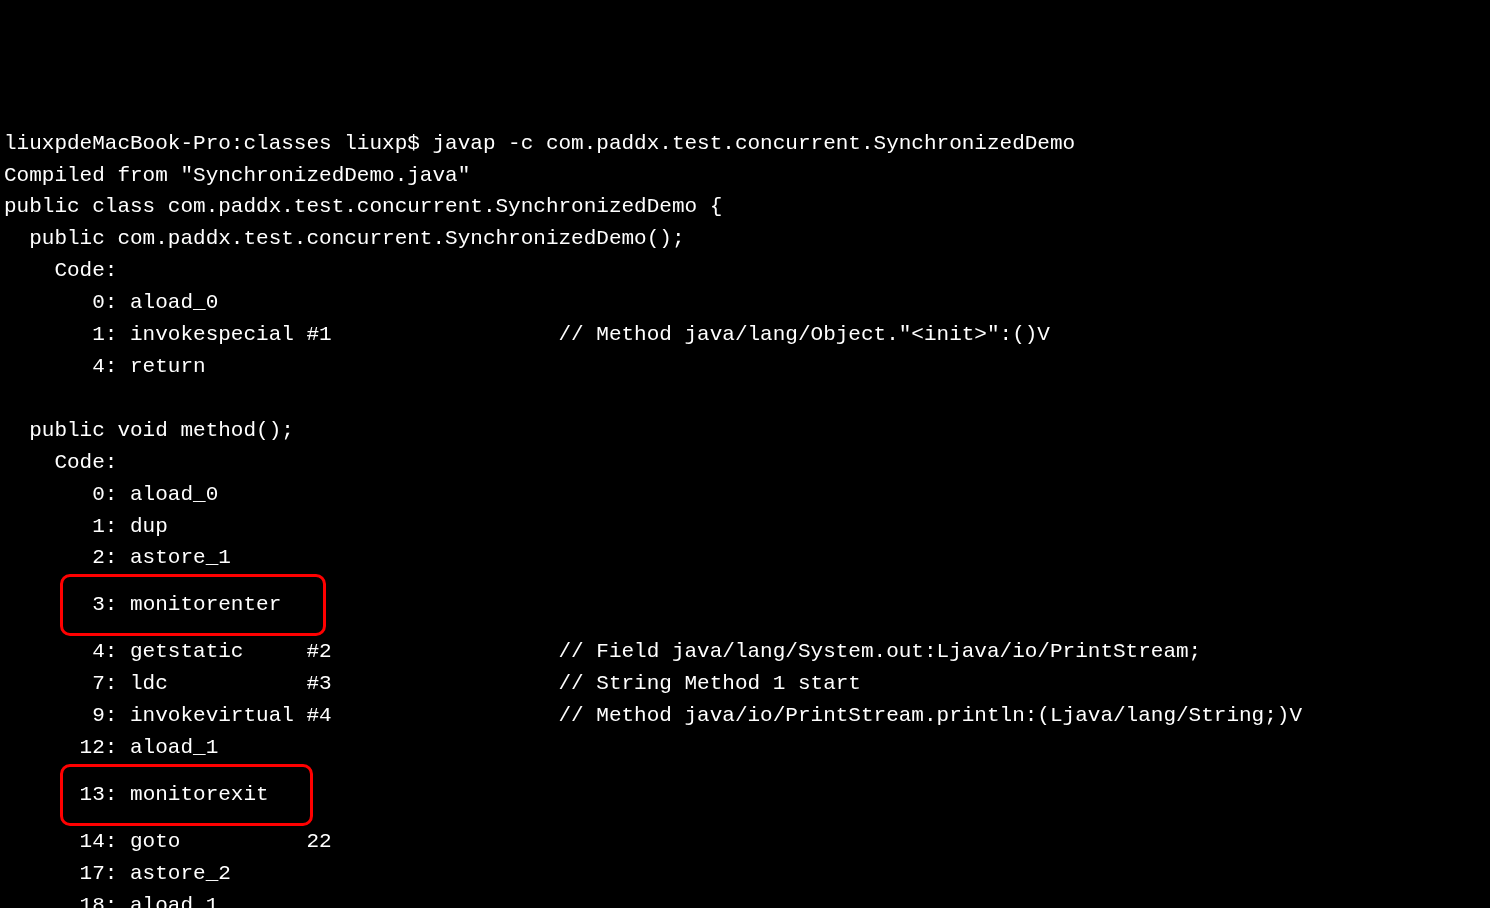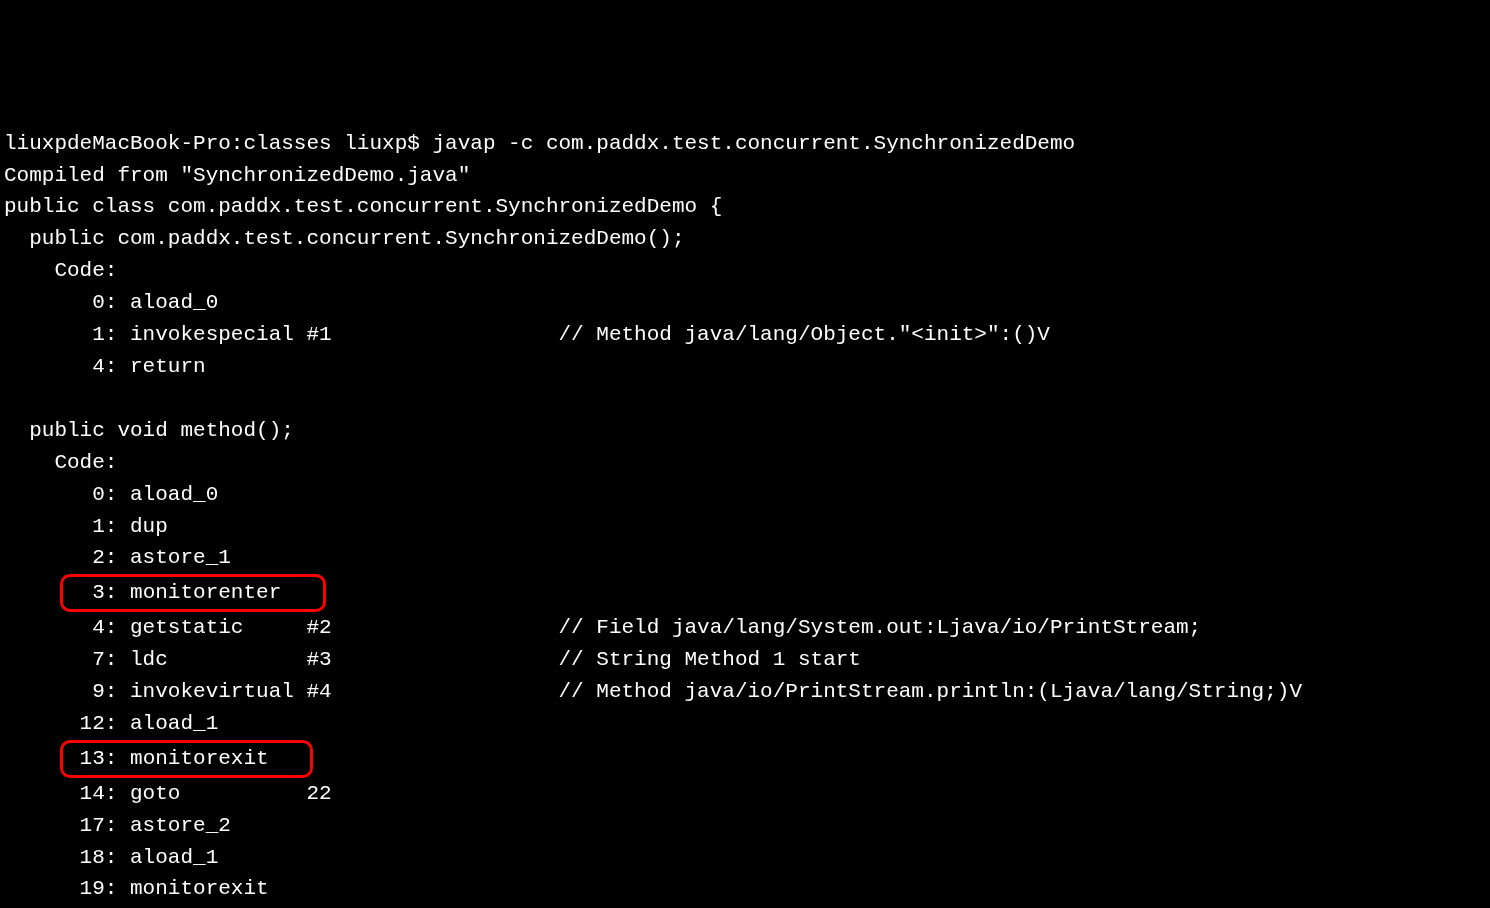--- a/index.html
+++ b/index.html
@@ -17,21 +17,21 @@
       white-space: pre;
       width: 1490px;
     }
     .terminal {
       padding: 0 4px;
     }
     .highlight-box {
       display: inline-block;
       border: 3px solid #ff0000;
       border-radius: 10px;
-      padding: 0 4px;
+      padding: 12px 4px;
       margin-left: -7px;
     }
     .line {
       display: block;
     }
   </style>
 </head>
 <body>
 
 

